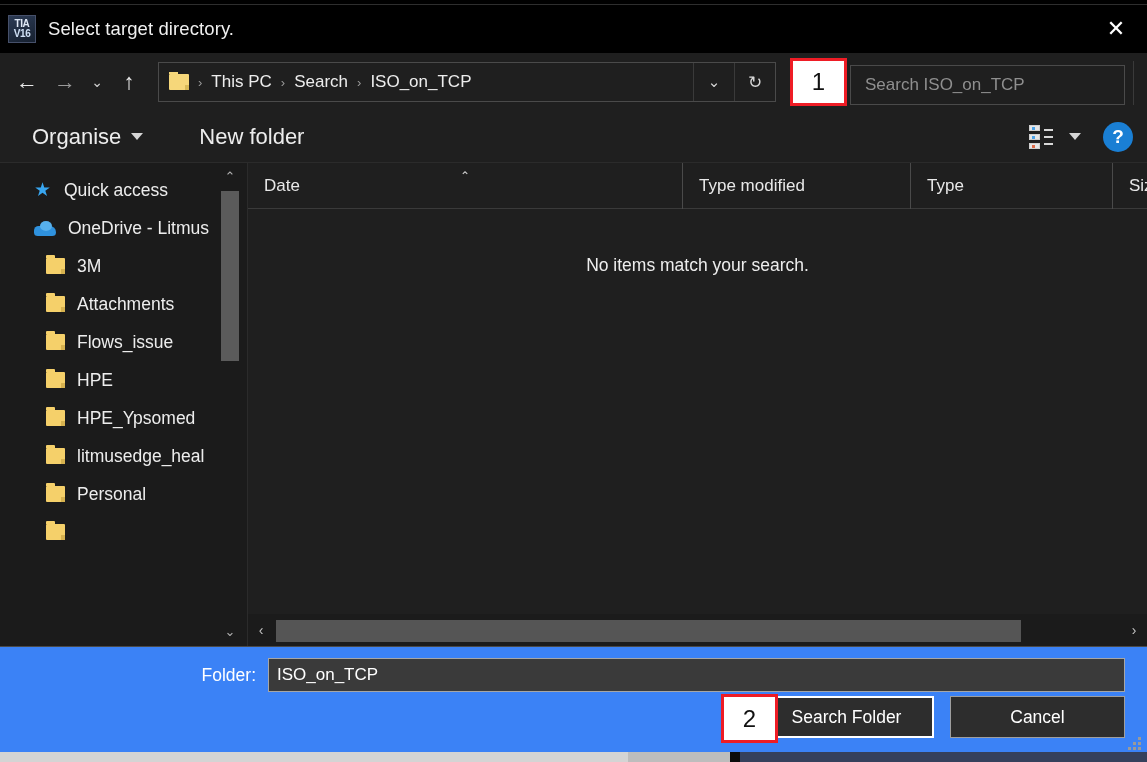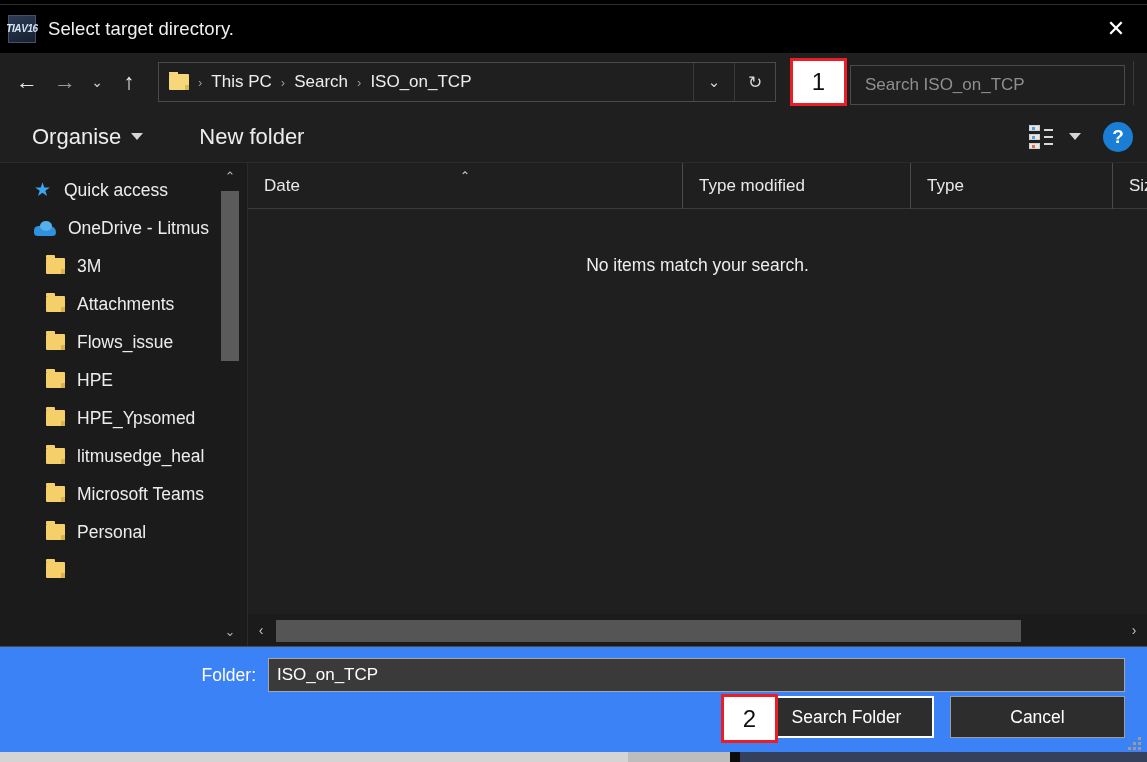--- a/index.html
+++ b/index.html
@@ -31,23 +31,22 @@
 
   
   .titlebar {
     height: 48px; flex: 0 0 48px; background: #000;
     display: flex; align-items: center; position: relative;
   }
   .tia-icon {
     width: 28px; height: 28px; margin-left: 8px;
     background: linear-gradient(160deg,#2c3b55 0%, #16202f 100%);
     border: 1px solid #46506a;
-    display: flex; flex-direction: row; align-items: center; justify-content: center;
+    display: flex; flex-direction: column; align-items: center; justify-content: center;
     line-height: 1;
-    font-style: italic;
   }
   .tia-icon .l1 { font-size: 10px; font-weight: bold; color: #dfe8f5; letter-spacing: -0.4px; }
   .tia-icon .l2 { font-size: 10px; font-weight: bold; color: #cfe0f5; letter-spacing: -0.4px; }
   .title-text {
     margin-left: 12px; color: #f0f0f0; font-size: 18.5px; letter-spacing: 0.1px;
   }
   .close-btn {
     position: absolute; right: 8px; top: 0; width: 46px; height: 47px;
     display: flex; align-items: center; justify-content: center;
     color: #ffffff; font-size: 22px; font-weight: 300; cursor: default;
@@ -359,24 +358,20 @@
             <span>HPE</span>
           </div>
           <div class="tree-item child">
             <span class="folder-icon"></span>
             <span>HPE_Ypsomed</span>
           </div>
           <div class="tree-item child clipped">
             <span class="folder-icon"></span>
             <span>litmusedge_heal</span>
           </div>
-          <div class="tree-item child clipped">
-            <span class="folder-icon"></span>
-            <span>Microsoft Teams</span>
-          </div>
           <div class="tree-item child">
             <span class="folder-icon"></span>
             <span>Personal</span>
           </div>
           <div class="tree-item child">
             <span class="folder-icon"></span>
           </div>
         </div>
 
         <div class="vscroll">

